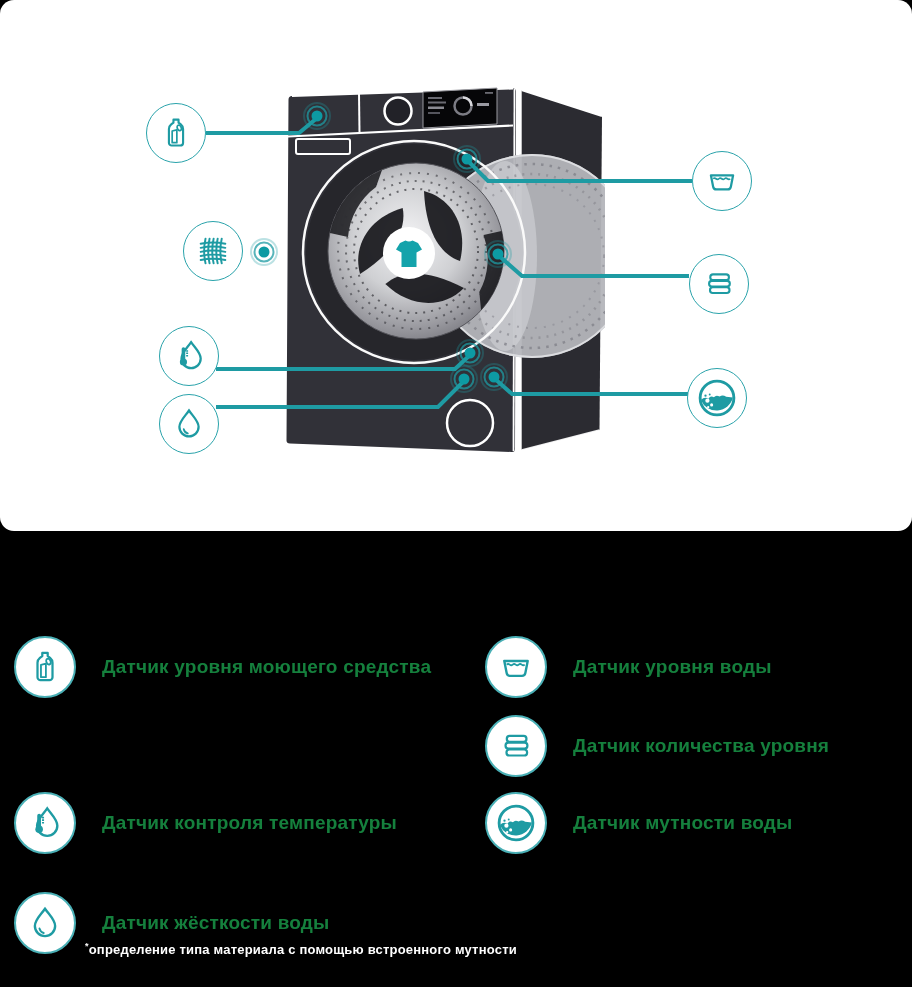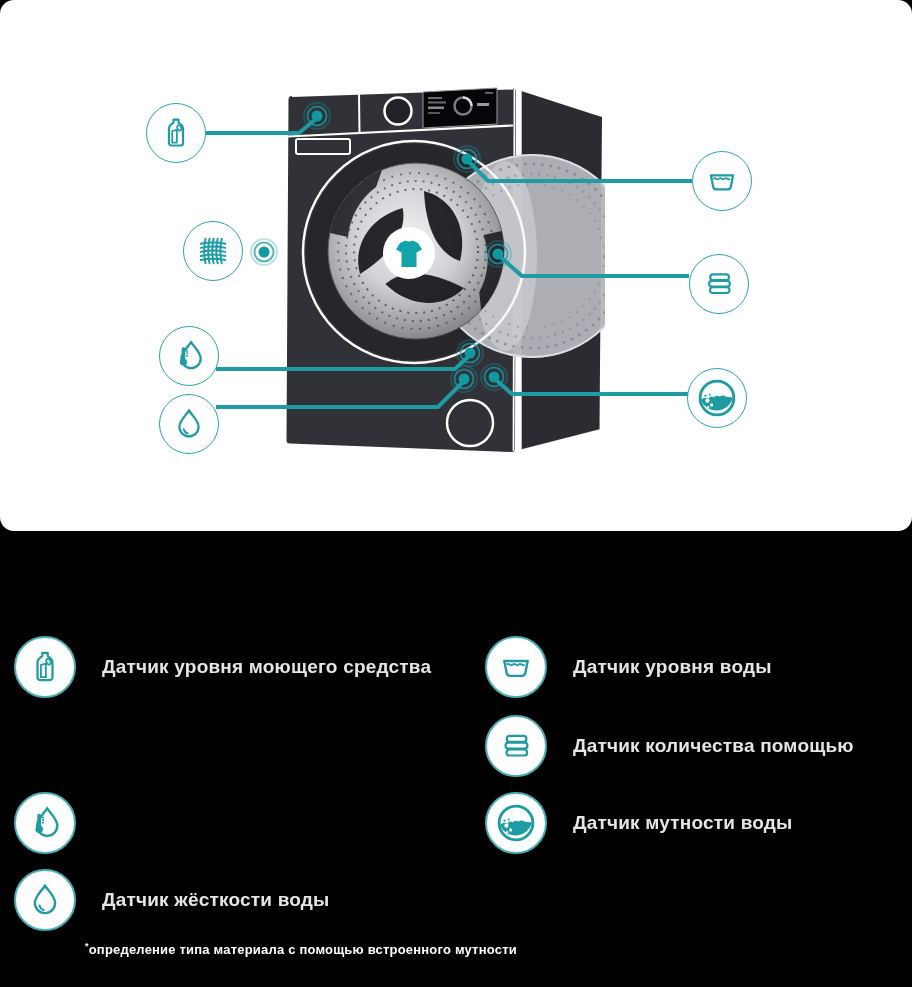--- a/index.html
+++ b/index.html
@@ -8,21 +8,21 @@
   .card{position:absolute;left:0;top:0;width:912px;height:531px;background:#fff;border-radius:14px;}
   .machine-svg{position:absolute;left:0;top:0;}
   
   .co{position:absolute;width:60px;height:60px;border:1.8px solid #2aa3ab;border-radius:50%;
       background:#fff;display:flex;align-items:center;justify-content:center;box-sizing:border-box;}
   .ic{display:block;color:#1e9ba3;}
   
   .row{position:absolute;height:62px;display:flex;align-items:center;}
   .lc{width:62px;height:62px;border-radius:50%;background:#fff;border:2px solid #49afb5;
       box-sizing:border-box;display:flex;align-items:center;justify-content:center;flex:none;}
-  .lbl{color:#e5e5e5;font-weight:bold;font-size:19px;letter-spacing:.2px;margin-left:26px;white-space:nowrap;}
+  .lbl{color:#15803d;font-weight:bold;font-size:19px;letter-spacing:.2px;margin-left:26px;white-space:nowrap;}
   .lbl sup{font-size:11px;}
   .footnote{position:absolute;left:85px;top:941px;color:#fff;font-size:13px;font-weight:600;letter-spacing:.2px;}
   .footnote sup{font-size:9px;}
 </style>
 </head>
 <body>
 
 <svg width="0" height="0" style="position:absolute" aria-hidden="true">
   <defs>
     <symbol id="i-detergent" viewBox="0 0 24 24">
@@ -239,22 +239,23 @@
         </svg>
     </div>
     <div class="lbl">Датчик уровня моющего средства</div>
   </div>
   <div class="row" style="left:14px;top:792px">
     <div class="lc">
       <svg class="ic" width="38" height="38">
           <use href="#i-thermodrop"></use>
         </svg>
     </div>
-  </div>
-  <div class="row" style="left:14px;top:869px">
+    <div class="lbl">Датчик контроля температуры</div>
+  </div>
+  <div class="row" style="left:14px;top:892px">
     <div class="lc">
       <svg class="ic" width="38" height="38">
           <use href="#i-drop"></use>
         </svg>
     </div>
     <div class="lbl">Датчик жёсткости воды</div>
   </div>
 
   <div class="row" style="left:485px;top:636px">
     <div class="lc">
@@ -263,21 +264,21 @@
         </svg>
     </div>
     <div class="lbl">Датчик уровня воды</div>
   </div>
   <div class="row" style="left:485px;top:715px">
     <div class="lc">
       <svg class="ic" width="38" height="38">
           <use href="#i-towels"></use>
         </svg>
     </div>
-    <div class="lbl">Датчик количества помощью</div>
+    <div class="lbl">Датчик количества уровня</div>
   </div>
   <div class="row" style="left:485px;top:792px">
     <div class="lc">
       <svg class="ic" width="46" height="46">
           <use href="#i-turbid"></use>
         </svg>
     </div>
     <div class="lbl">Датчик мутности воды</div>
   </div>
 

